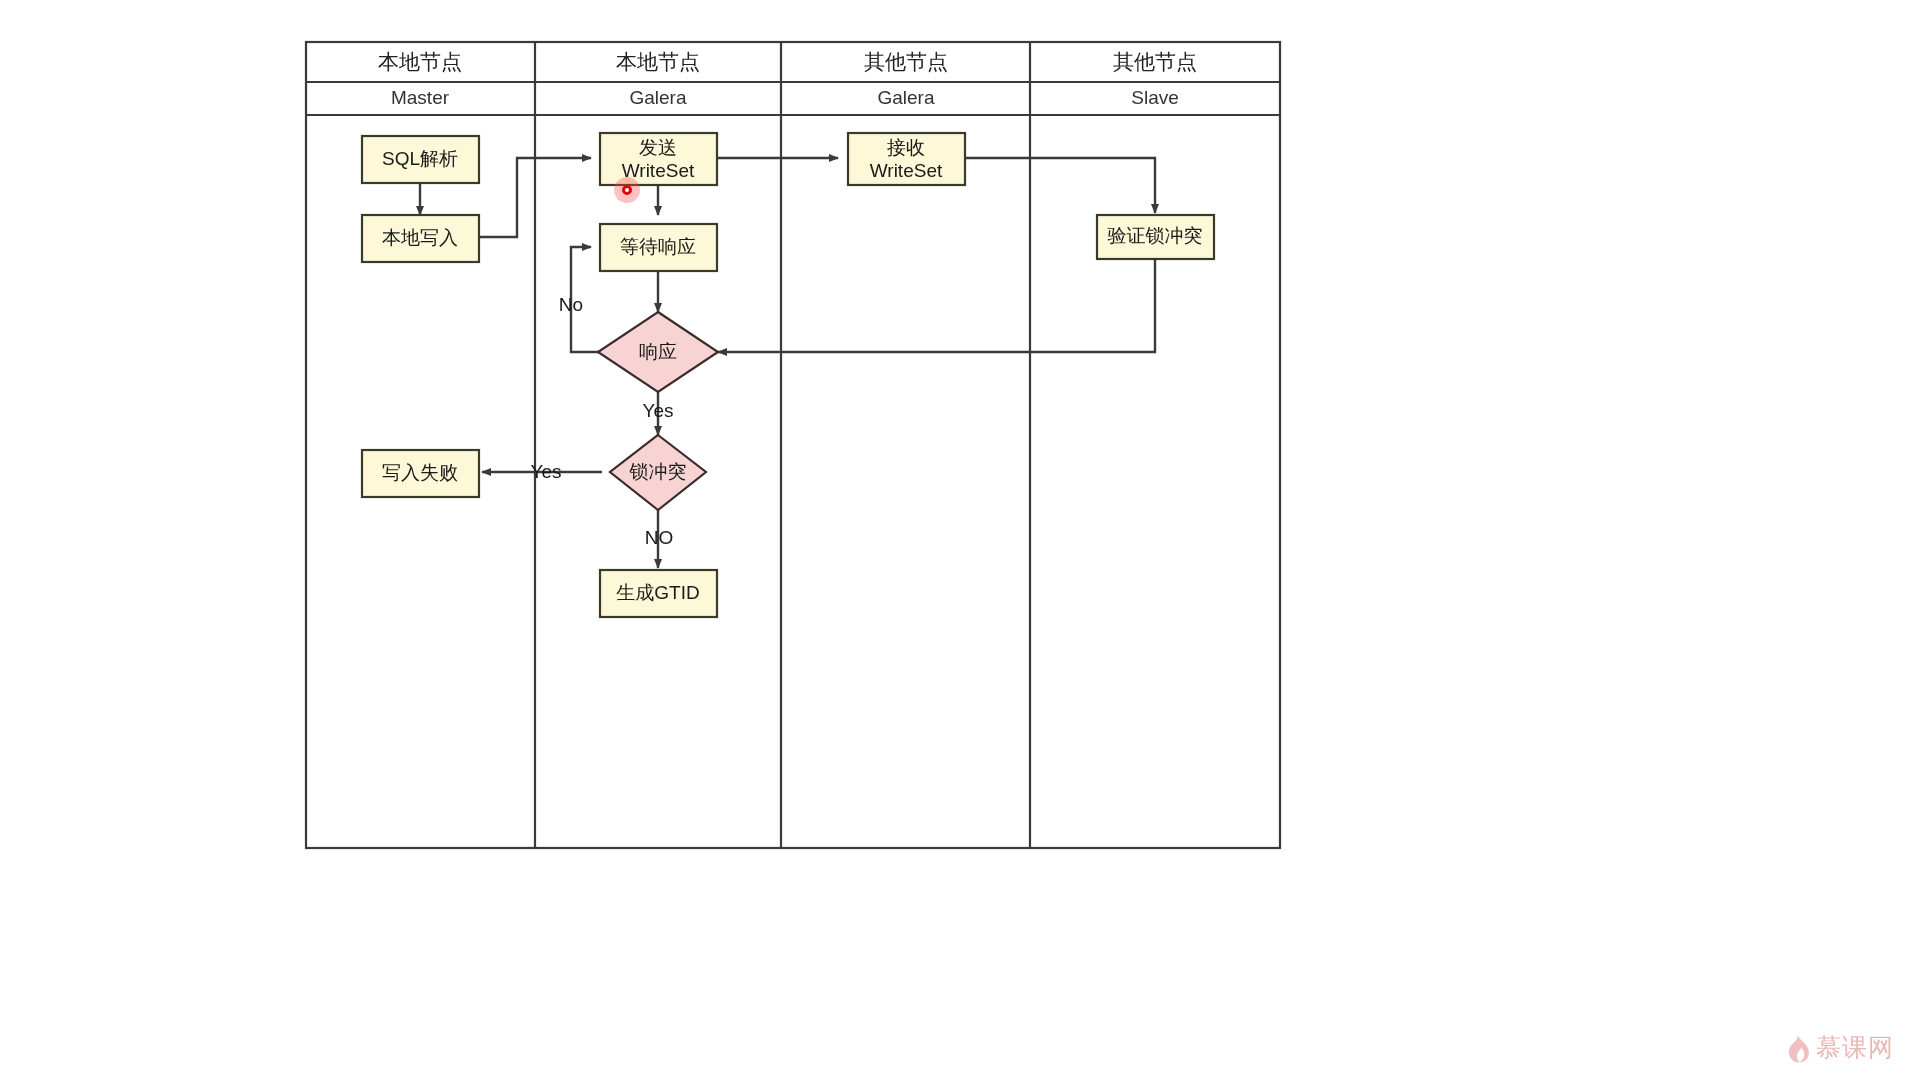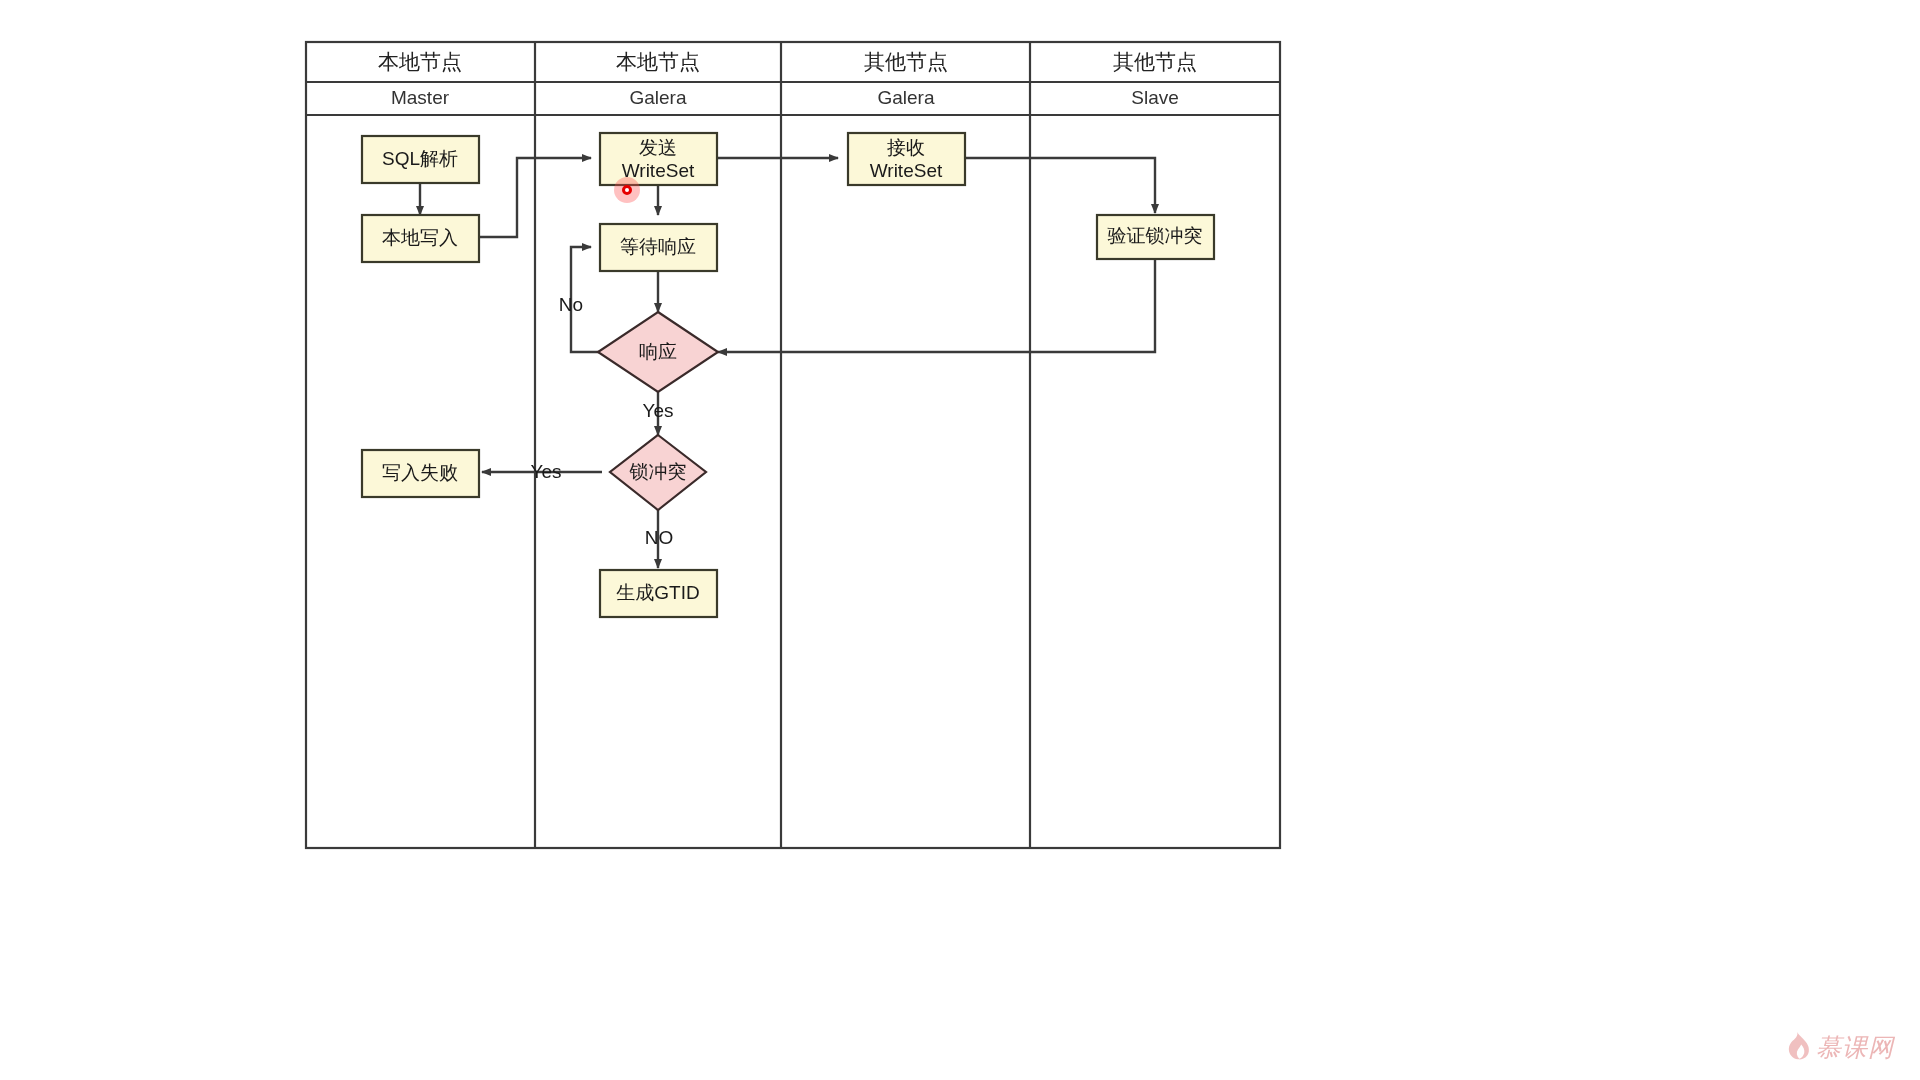--- a/index.html
+++ b/index.html
@@ -79,24 +79,23 @@
   .cursor-dot-inner {
     fill: #ffffff;
     stroke: #e60000;
     stroke-width: 3;
   }
   #watermark {
     position: absolute;
     right: 26px;
     bottom: 16px;
     display: flex;
-    align-items: flex-start;
+    align-items: flex-end;
     gap: 6px;
     opacity: 0.62;
-    font-style: italic;
   }
   #watermark .wm-text {
     font-size: 25px;
     color: #e18a8a;
     letter-spacing: 1px;
     font-family: "DejaVu Sans", sans-serif;
   }
 </style>
 </head>
 <body>

